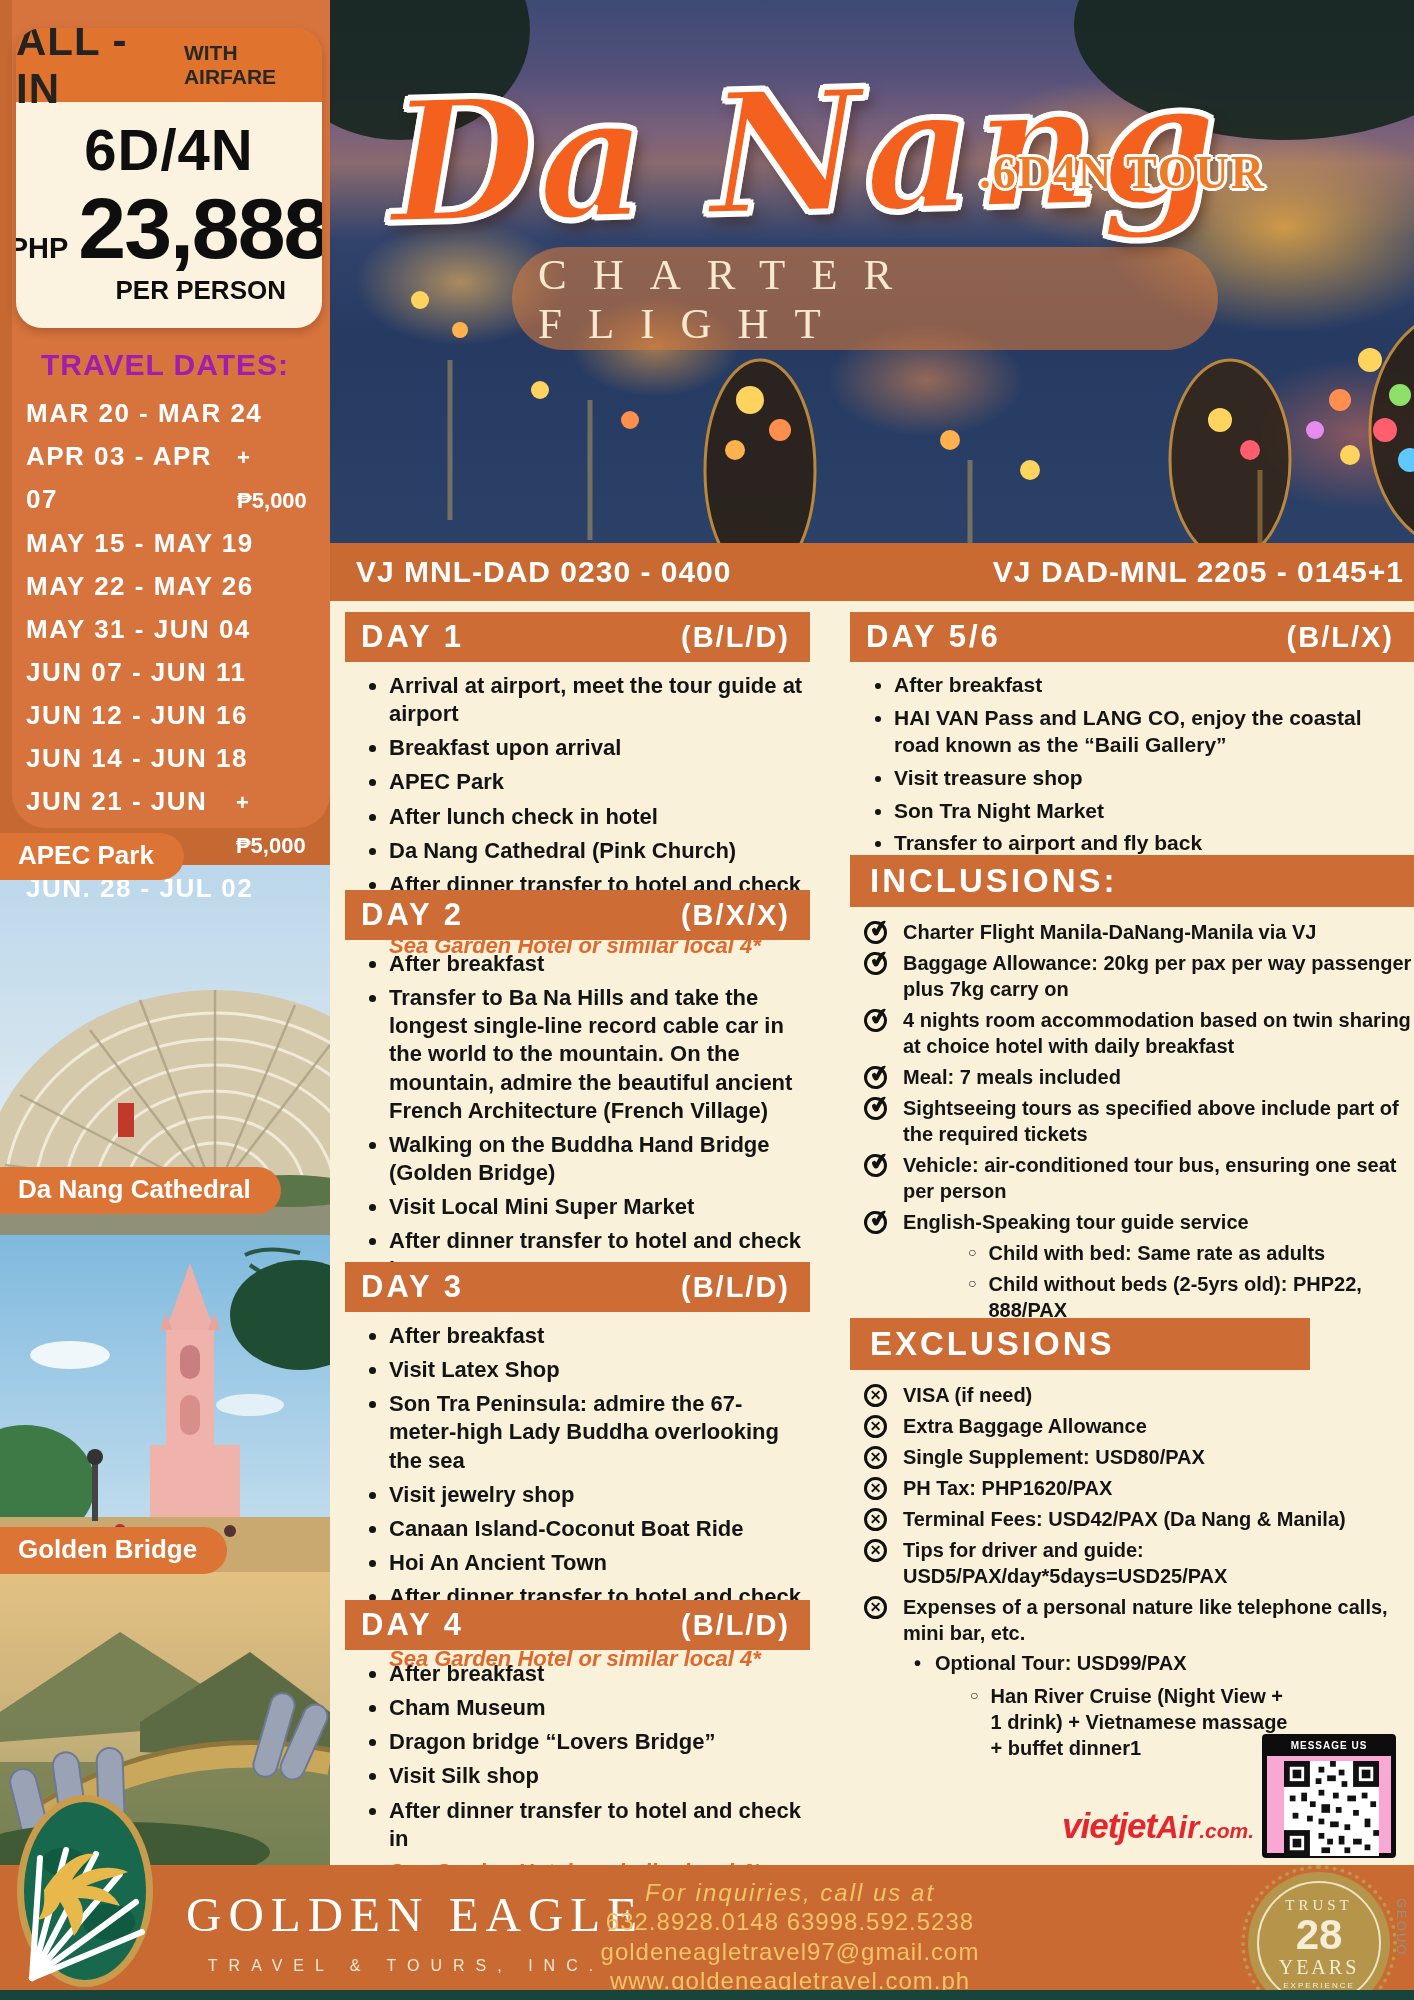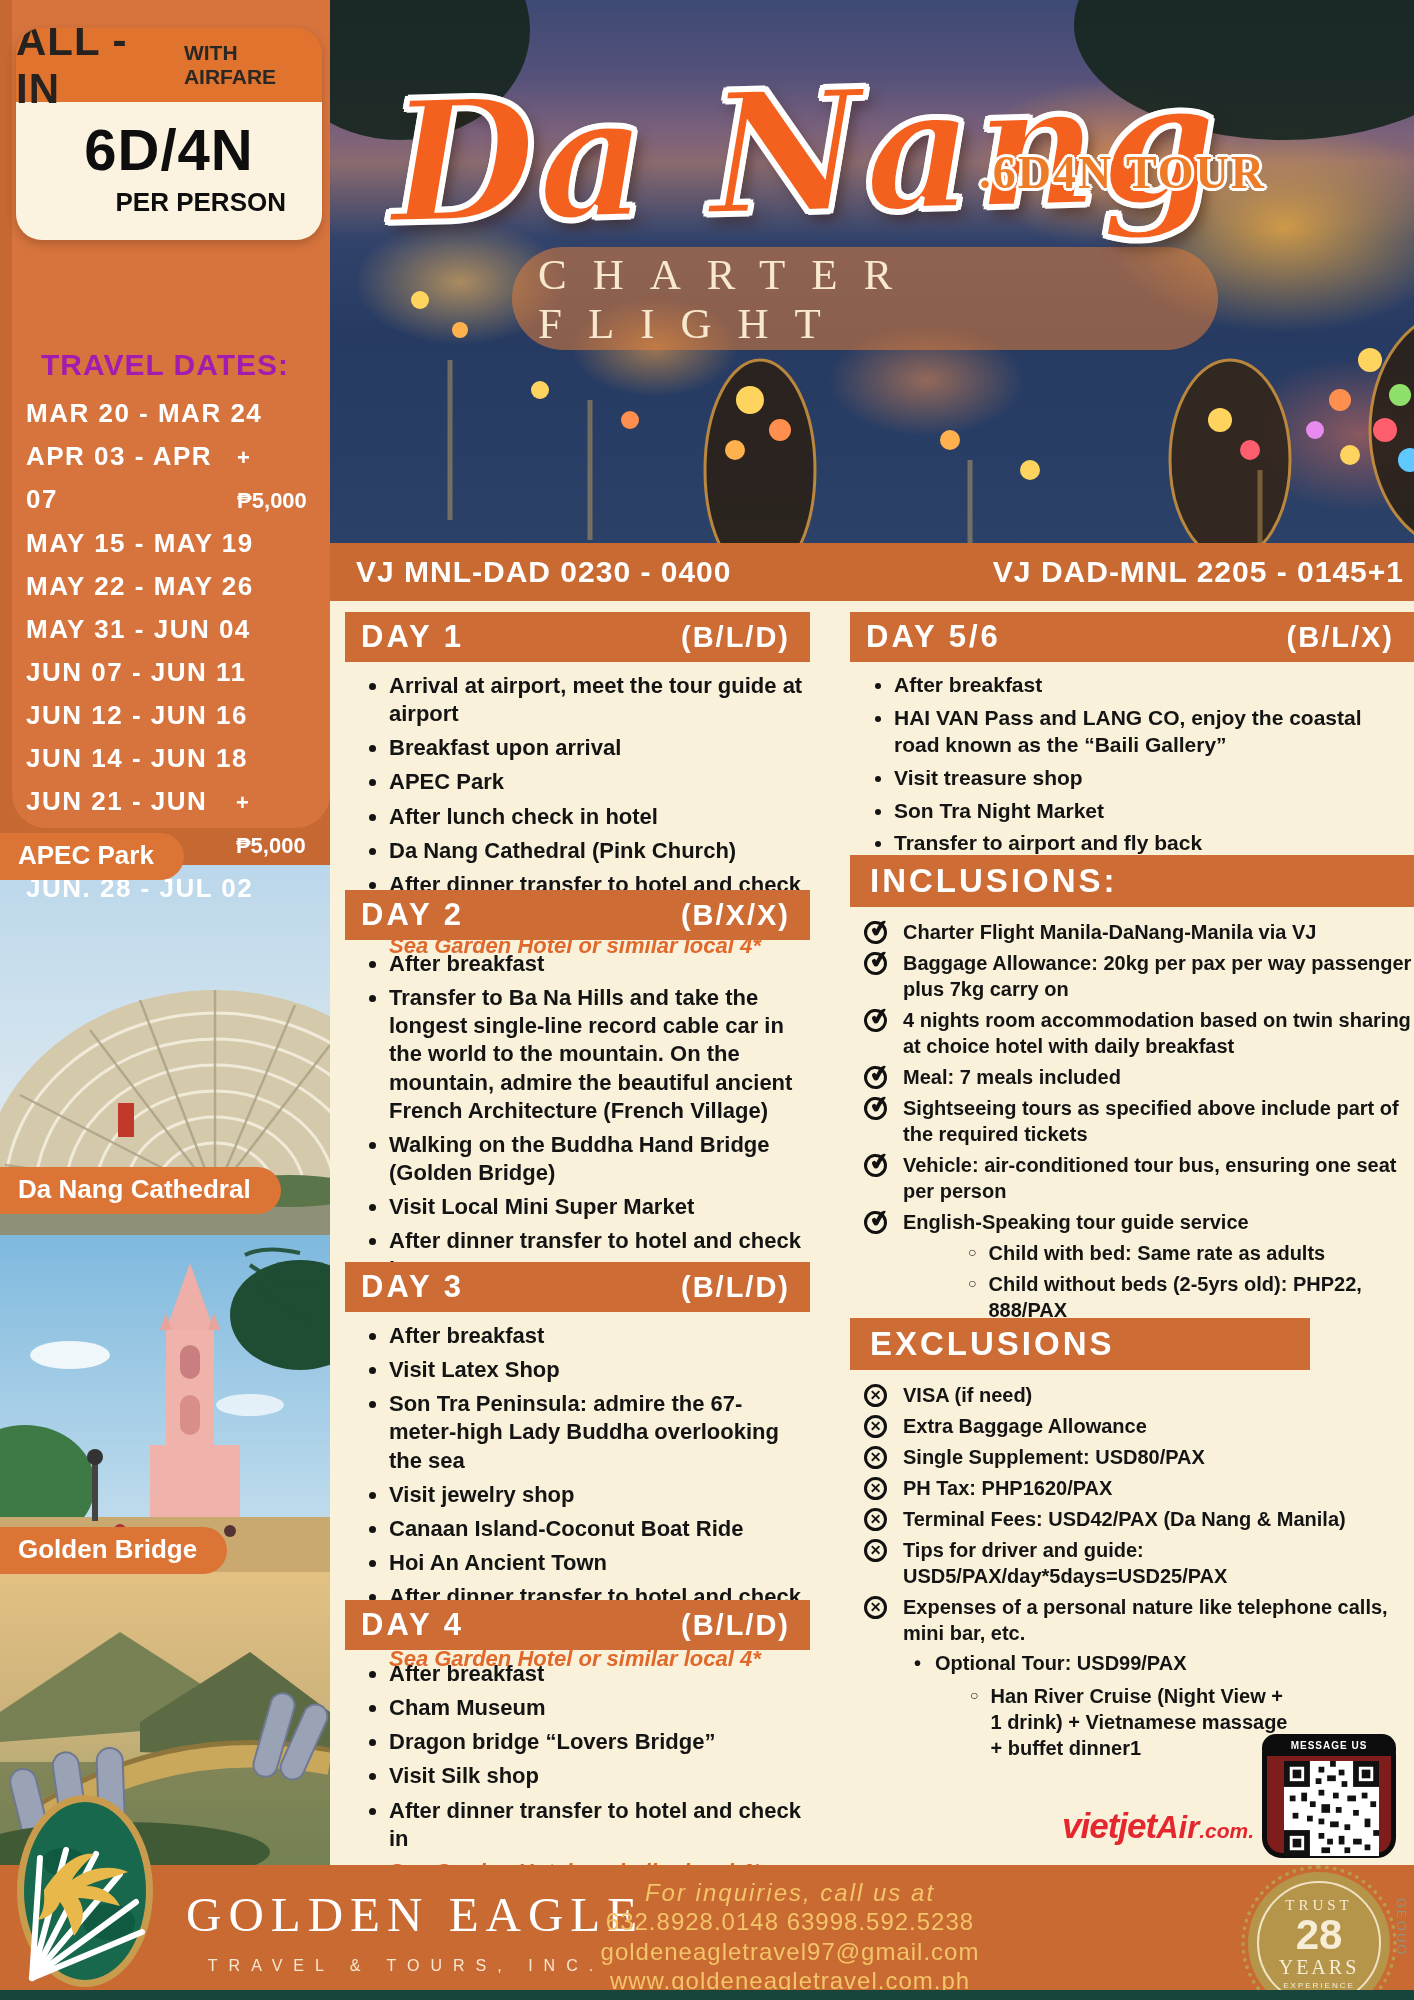--- a/index.html
+++ b/index.html
@@ -88,21 +88,21 @@
   .check-icon { flex:0 0 auto; width:23px; height:23px; border:3px solid #111; border-radius:50%; position:relative; margin-top:2px; transform:rotate(-8deg); }
   .check-icon::after { content:"✔"; position:absolute; left:3px; top:-9px; font-size:23px; font-weight:900; color:#111; }
   .cross-icon { flex:0 0 auto; width:23px; height:23px; border:3px solid #111; border-radius:50%; display:flex; align-items:center; justify-content:center; font-size:14px; font-weight:900; color:#111; margin-top:2px; }
   .sub-notes { list-style:none; margin:4px 0 0 118px; }
   .sub-notes li { display:flex; gap:12px; font-weight:700; font-size:20px; line-height:1.3; margin-bottom:5px; color:#141414; }
   .ring { font-size:14px; margin-top:3px; font-weight:900; }
   .optional-row { display:flex; gap:14px; margin:6px 0 0 64px; font-weight:700; font-size:20px; color:#141414; }
   .optional-detail { display:flex; gap:12px; margin:8px 0 0 120px; width:320px; font-weight:700; font-size:20px; line-height:1.3; color:#141414; }
 
   
-  .qr { position:absolute; left:1262px; top:1734px; width:134px; height:124px; background:#7f1d1d; border:5px solid #0d0d0d; border-radius:20px; z-index:6; }
+  .qr { position:absolute; left:1262px; top:1734px; width:134px; height:124px; background:#f9a8d4; border:5px solid #0d0d0d; border-radius:4px; z-index:6; }
   .qr-tab { position:absolute; left:-5px; top:-5px; width:134px; height:22px; background:#0d0d0d; border-radius:14px 14px 6px 6px; color:#fff; font-size:10px; font-weight:800; letter-spacing:1px; display:flex; align-items:center; justify-content:center; }
   .qr svg { position:absolute; left:17px; top:22px; }
   .vietjet { position:absolute; left:1062px; top:1806px; font-style:italic; color:#E4272E; white-space:nowrap; z-index:6; }
   .vj-brand { font-size:35px; font-weight:800; letter-spacing:-1px; }
   .vj-air { font-size:31px; font-weight:800; }
   .vj-com { font-size:21px; font-weight:700; }
 
   
   .footer { position:absolute; left:0; top:1865px; width:1414px; height:135px; background:#C96A33; }
   .footer-strip { position:absolute; left:0; top:1990px; width:1414px; height:10px; background:#17453C; z-index:8; }
@@ -129,20 +129,24 @@
     <div class="dates-panel"></div>
   </div>
 
   <div class="price-card">
     <div class="price-card-head">
       <span class="all-in">ALL - IN</span>
       <span class="with-airfare">WITH AIRFARE</span>
     </div>
     <div class="price-card-body">
       <div class="duration">6D/4N</div>
+      <div class="price-row">
+        <span class="currency">PHP</span>
+        <span class="amount">23,888</span>
+      </div>
       <div class="per-person">PER PERSON</div>
     </div>
   </div>
 
   <div class="travel-dates">
     <div class="td-title">TRAVEL DATES:</div>
     <ul class="td-rows">
 
         <li>
           <span>MAR 20 - MAR 24</span>

